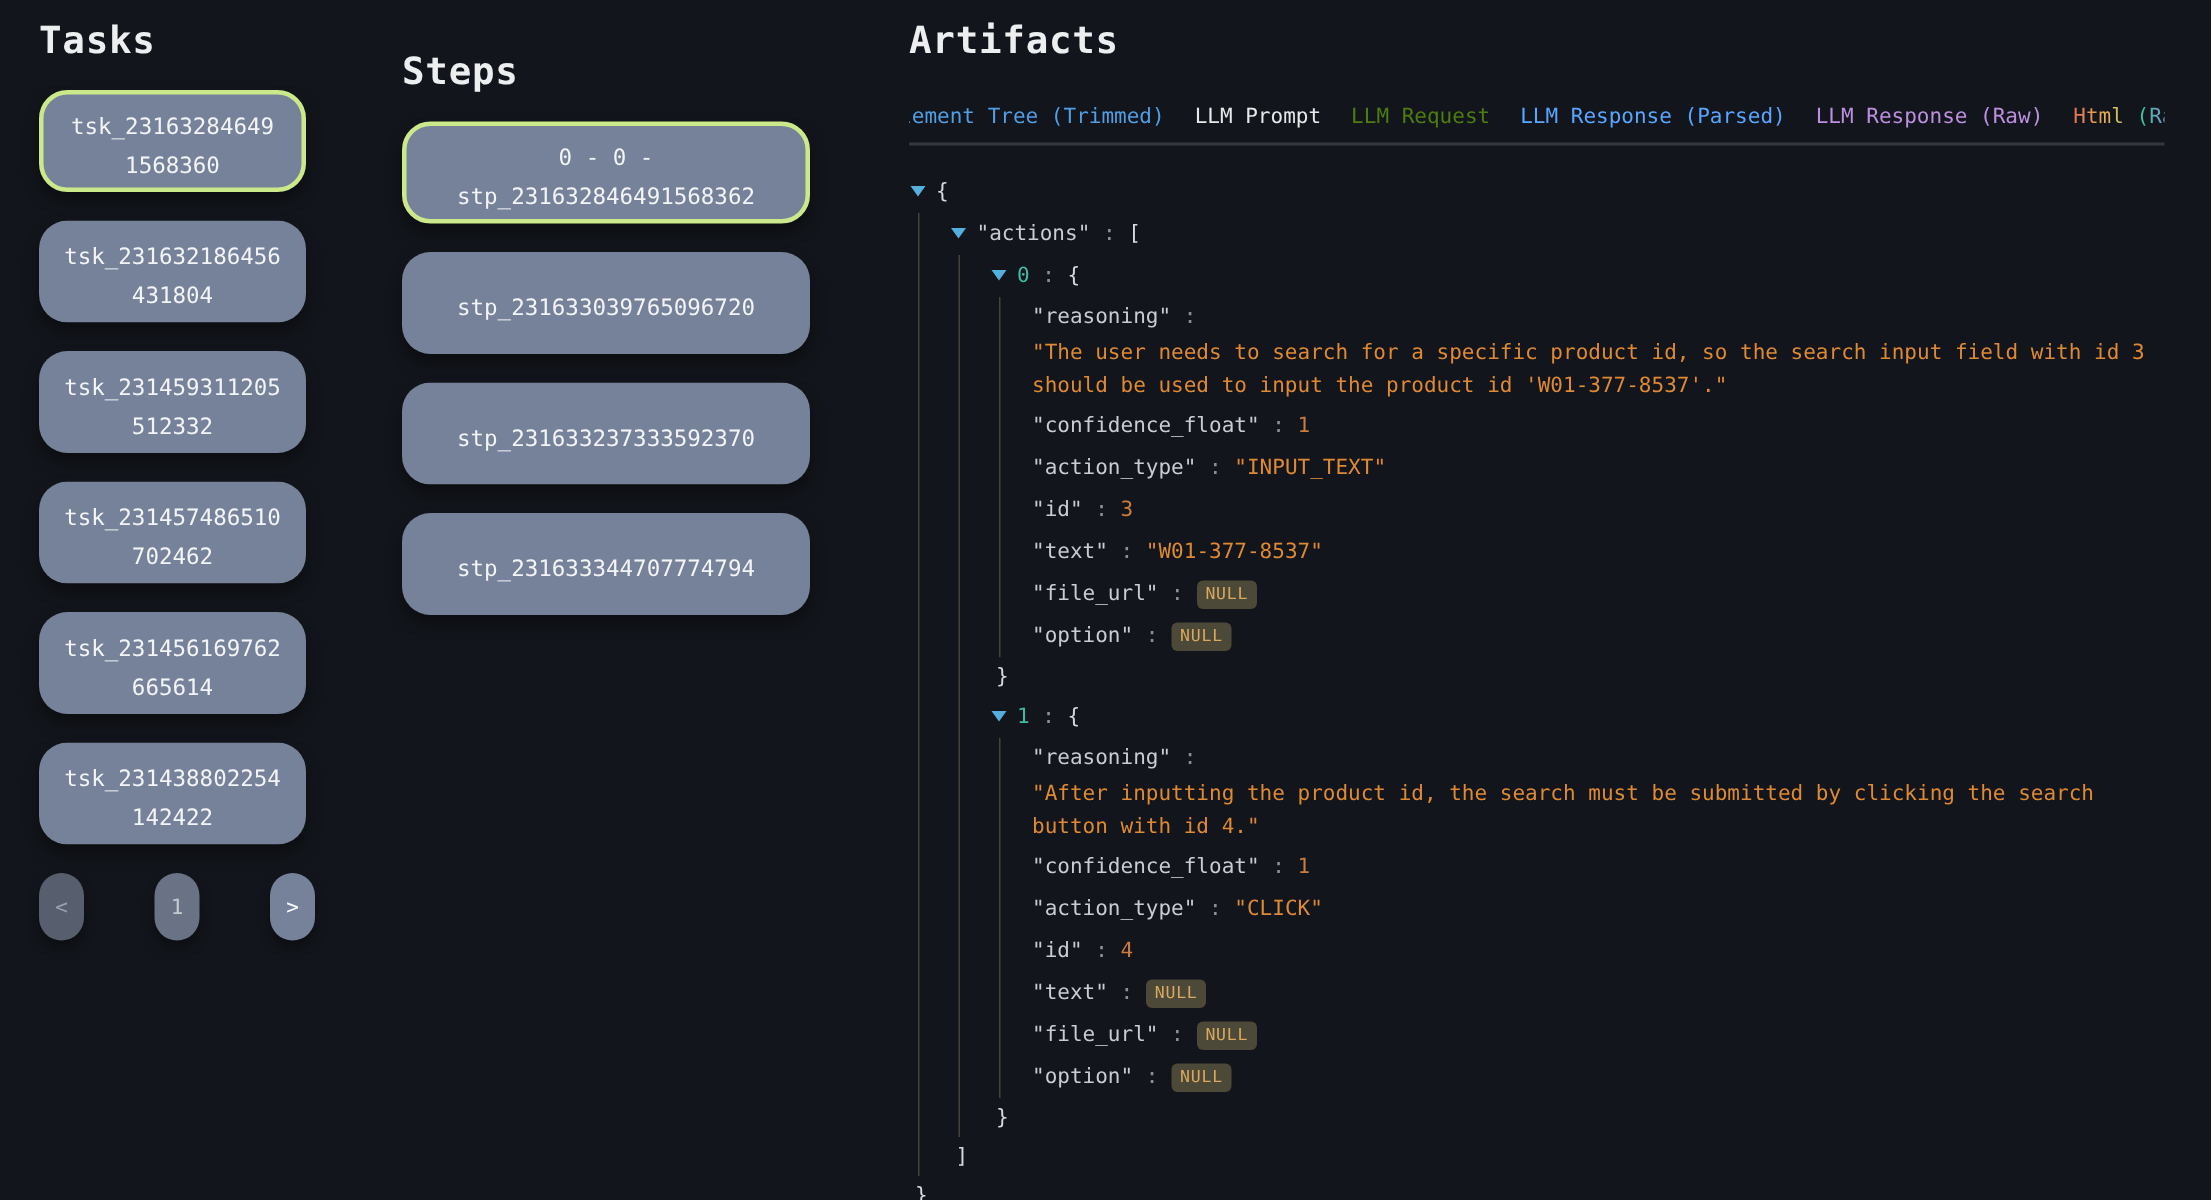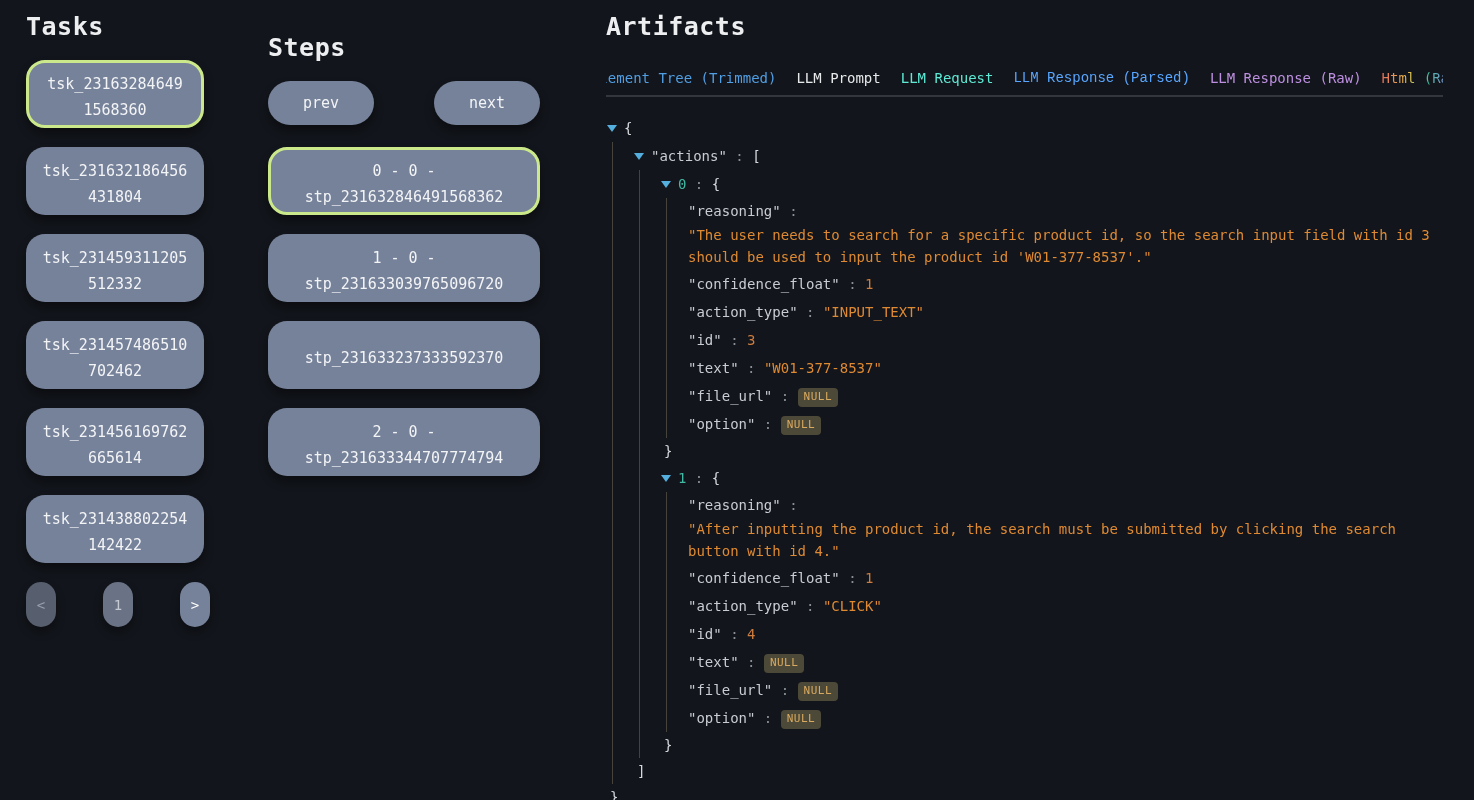--- a/index.html
+++ b/index.html
@@ -119,50 +119,44 @@
     </div>
   <div class="pagination">
     <button class="page-btn prev">&lt;</button>
     <button class="page-btn num">1</button>
     <button class="page-btn next">&gt;</button>
   </div>
 </aside>
 
 <aside class="col steps-col">
   <h1>Steps</h1>
-  <div class="steps-nav">
-    <button class="pill">prev</button>
-    <button class="pill">next</button>
-  </div>
   <div id="step-list">
       <button class="chip selected">
         <div>0 - 0 -</div>
         <div>stp_231632846491568362</div>
       </button>
       <button class="chip">
-        <div>1 - 0 -</div>
         <div>stp_231633039765096720</div>
       </button>
       <button class="chip">
         <div>stp_231633237333592370</div>
       </button>
       <button class="chip">
-        <div>2 - 0 -</div>
         <div>stp_231633344707774794</div>
       </button>
     </div>
 </aside>
 
 <main class="col artifacts-col">
   <h1>Artifacts</h1>
   <div class="tabbar" id="tabbar">
       <span class="tab" style="color: rgb(80, 158, 227);">Element Tree (Trimmed)</span>
       <span class="tab" style="color: rgb(230, 232, 234);">LLM Prompt</span>
-      <span class="tab" style="color: #5eead4;">LLM Request</span>
-      <span class="tab active" style="color: rgb(88, 166, 255); font-family: Liberation Mono, monospace;">LLM Response (Parsed)</span>
+      <span class="tab" style="color: #4d7c0f;">LLM Request</span>
+      <span class="tab active" style="color: rgb(88, 166, 255);">LLM Response (Parsed)</span>
       <span class="tab" style="color: rgb(189, 143, 224);">LLM Response (Raw)</span>
       <span class="tab rainbow">Html (Raw)</span>
     </div>
   <div class="json-tree" id="json-tree">
       <div class="row open" style="padding-left: 1px;"><span class="tri"></span><span class="brace">{</span></div>
       <div class="row key-open" style="padding-left: 28px;"><span class="guide" style="left: 6px;"></span><span class="tri"></span><span class="key">"actions"</span><span class="punct"> : </span><span class="brace">[</span></div>
       <div class="row index-open" style="padding-left: 55px;"><span class="guide" style="left: 6px;"></span><span class="guide" style="left: 33px;"></span><span class="tri"></span><span class="idx">0</span><span class="punct"> : </span><span class="brace">{</span></div>
       <div class="row label" style="padding-left: 82px;"><span class="guide" style="left: 6px;"></span><span class="guide" style="left: 33px;"></span><span class="guide" style="left: 60px;"></span><span class="key">"reasoning"</span><span class="punct"> :</span></div>
       <div class="row block" style="padding-left: 82px;">
         <span class="guide" style="left: 6px;"></span>

